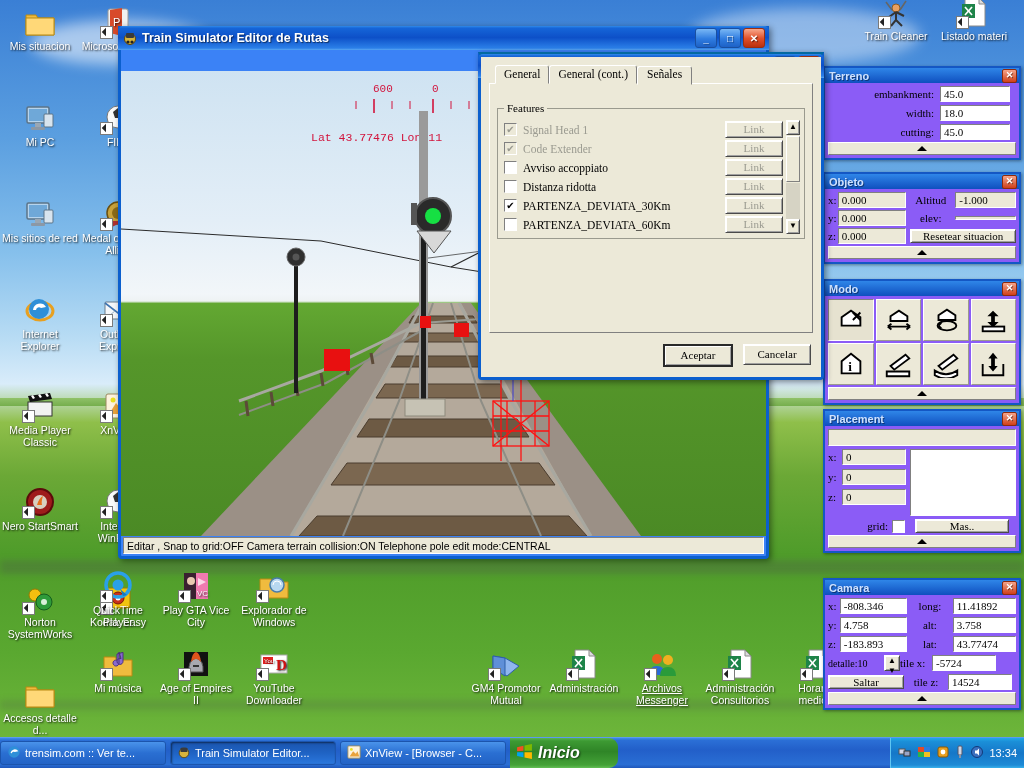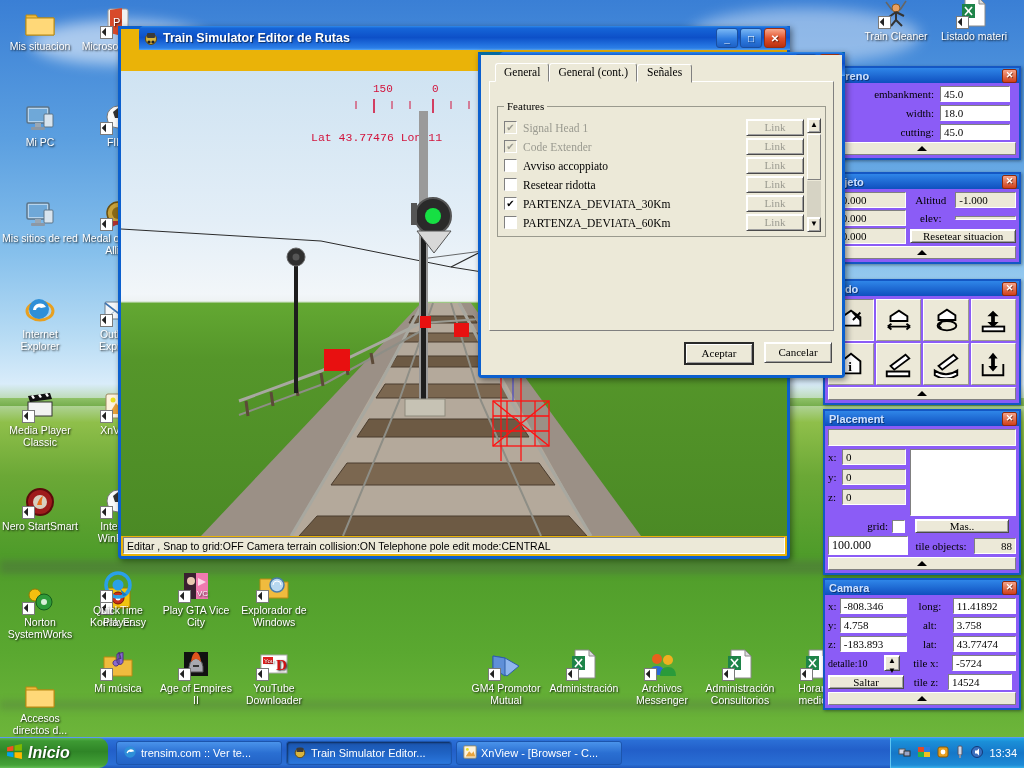--- a/index.html
+++ b/index.html
@@ -24,22 +24,22 @@
   .btn95{background:#ece9d8;border:1px solid;border-color:#fff #4a4a4a #4a4a4a #fff;
          box-shadow:inset 1px 1px 0 #fff, inset -1px -1px 0 #a0a0a0;
          font-family:"Liberation Sans",sans-serif;font-size:11px;text-align:center;}
   .fld{background:#fff;border:1px solid;border-color:#808080 #fff #fff #808080;
        font-family:"Liberation Serif",serif;font-size:11px;padding:1px 3px;
        overflow:hidden;white-space:nowrap;}
   .fldro{background:#ece9d8;border:1px solid;border-color:#808080 #fff #fff #808080;
        font-family:"Liberation Serif",serif;font-size:11px;padding:1px 3px;
        overflow:hidden;white-space:nowrap;}
   
-  .xpwin{position:absolute;border:3px solid #0b5fce;border-top:none;border-radius:0 0 4px 4px;background:#eab308;
-         box-shadow:2px 2px 6px rgba(0,0,0,.45);padding-left:21px;}
+  .xpwin{position:absolute;border:3px solid #0b5fce;border-top:none;border-radius:0 0 4px 4px;background:#3b82f6;
+         box-shadow:2px 2px 6px rgba(0,0,0,.45);}
   .xptitle{height:24px;background:linear-gradient(to bottom,#2f8aea 0%,#1565d8 9%,#0d50c8 48%,#2b7fe8 92%,#5aa8f3 100%);
            display:flex;align-items:center;color:#fff;font-weight:bold;font-size:12.5px;
            text-shadow:1px 1px 1px rgba(0,0,0,.55);padding:0 2px 0 4px;border-radius:5px 5px 0 0;}
   .xpbtns{margin-left:auto;display:flex;gap:2px;padding-right:2px;}
   .xpb{width:20px;height:18px;border:1px solid #1a4fa0;border-radius:3px;
        display:flex;align-items:center;justify-content:center;color:#fff;font-size:10px;font-weight:bold;
        background:linear-gradient(to bottom,#79b7f5,#2f7ce0 55%,#1d61c6);}
   .xpb.close{background:linear-gradient(to bottom,#f7a98c,#e2502a 52%,#b9300f);border-color:#9c2f10;}
   
   .panel{position:absolute;border:2px solid #1457c4;background:#1457c4;box-shadow:1px 1px 3px rgba(0,0,0,.4);}
@@ -143,21 +143,21 @@
           <circle cx="20" cy="20" r="8" fill="#2e9b3a" stroke="#165c1d"></circle>
           <circle cx="20" cy="20" r="3" fill="#d9f0d9"></circle>
         </svg><span class="sc"></span></div>
       <span class="lab">Norton SystemWorks</span>
     </div>
     <div class="icon" style="left: 2px; top: 678px;">
       <div class="gfx"><svg width="32" height="32" viewBox="0 0 32 32">
           <path d="M2 9 h10 l2 3 h16 v17 H2 Z" fill="#f0bb3e" stroke="#b98a12"></path>
           <path d="M2 12 h28 v17 H2 Z" fill="#ffd878" stroke="#b98a12"></path>
         </svg></div>
-      <span class="lab">Accesos directos d...</span>
+      <span class="lab">Accesos detalle d...</span>
     </div>
     <div class="icon" style="left: 80px; top: 6px;">
       <div class="gfx"><svg width="32" height="32" viewBox="0 0 32 32">
           <rect x="6" y="3" width="20" height="24" rx="2" fill="#f1f1f1" stroke="#9a9a9a"></rect>
           <path d="M8 4 l12 -2 v28 l-12 -3 z" fill="#d84a2a"></path>
           <text x="11" y="20" font-size="11" fill="#fff" font-family="sans-serif">P</text>
         </svg><span class="sc"></span></div>
       <span class="lab">Microsoft Office</span>
     </div>
     <div class="icon" style="left: 80px; top: 102px;">
@@ -269,21 +269,21 @@
           <path d="M7 2 h14 l6 6 v22 H7 Z" fill="#fff" stroke="#8a8a8a"></path>
           <path d="M21 2 v6 h6z" fill="#dcdcdc" stroke="#8a8a8a"></path>
           <rect x="4" y="8" width="13" height="14" fill="#1e8449"></rect>
           <g stroke="#fff" stroke-width="1.6">
             <line x1="7" y1="11" x2="14" y2="19"></line>
             <line x1="14" y1="11" x2="7" y2="19"></line>
           </g>
         </svg><span class="sc"></span></div>
       <span class="lab">Administración</span>
     </div>
-    <div class="icon" style="left: 624px; top: 648px;">
+    <div class="icon" style="left: 624px; top: 648px; text-decoration: underline;">
       <div class="gfx"><svg width="32" height="32" viewBox="0 0 32 32">
           <circle cx="11" cy="11" r="5" fill="#e8601c"></circle>
           <path d="M3 27 q0 -9 8 -9 q8 0 8 9z" fill="#2a6ad8"></path>
           <circle cx="22" cy="12" r="5" fill="#f0b020"></circle>
           <path d="M14 28 q0 -9 8 -9 q8 0 8 9z" fill="#2a9b3a"></path>
         </svg><span class="sc"></span></div>
       <span class="lab">Archivos Messenger</span>
     </div>
     <div class="icon" style="left: 702px; top: 648px;">
       <div class="gfx"><svg width="32" height="32" viewBox="0 0 32 32">
@@ -469,25 +469,20 @@
           <span class="fldro" style="flex:1;">0</span>
         </div>
       </div>
       <div class="sunk" style="flex:1;height:65px;"></div>
     </div>
     <div style="display:flex;align-items:center;margin-top:3px;">
       <span style="width:60px;text-align:right;padding-right:4px;font-family:'Liberation Serif',serif;">grid:</span>
       <span class="sunk" style="width:11px;height:11px;display:inline-block;"></span>
       <span class="btn95" style="width:92px;margin-left:10px;font-family:'Liberation Serif',serif;">Mas..</span>
     </div>
-    <div style="display:flex;align-items:center;margin-top:3px;">
-      <span class="fld" style="width:72px;font-size:12px;">100.000</span>
-      <span style="flex:1;text-align:center;font-family:'Liberation Serif',serif;">tile objects:</span>
-      <span class="fldro" style="width:34px;text-align:right;">88</span>
-    </div>
     <div class="grip">
         <i></i>
       </div>
   </div>
 </div>
 
 <div class="panel" style="left:823px;top:578px;width:194px;">
   <div class="ptitle">
     <span>Camara</span>
     <span class="pclose">✕</span>
@@ -507,21 +502,21 @@
     </div>
     <div style="display:flex;align-items:center;margin-bottom:3px;">
       <span style="width:12px;font-family:'Liberation Serif',serif;">z:</span>
       <span class="fld" style="width:60px;">-183.893</span>
       <span style="width:46px;text-align:center;font-family:'Liberation Serif',serif;">lat:</span>
       <span class="fld" style="width:56px;">43.77474</span>
     </div>
     <div style="display:flex;align-items:center;margin-bottom:3px;">
       <span style="width:56px;font-family:'Liberation Serif',serif;font-size:10px;">detalle:10</span>
       <span class="btn95" style="width:14px;height:14px;line-height:10px;font-size:8px;">▲<br>▼</span>
-      <span style="width:52px;text-align:center;font-family:'Liberation Serif',serif;">tile x:</span>
+      <span style="width:32px;font-family:'Liberation Serif',serif;">tile x:</span>
       <span class="fld" style="width:56px;">-5724</span>
     </div>
     <div style="display:flex;align-items:center;">
       <span class="btn95" style="width:74px;font-family:'Liberation Serif',serif;">Saltar</span>
       <span style="width:44px;text-align:center;font-family:'Liberation Serif',serif;">tile z:</span>
       <span class="fld" style="width:56px;">14524</span>
     </div>
     <div class="grip">
         <i></i>
       </div>
@@ -543,21 +538,21 @@
       <span class="xpb">_</span>
       <span class="xpb">□</span>
       <span class="xpb close">✕</span>
     </span>
   </div>
 
 
   <div style="position:absolute;left:0;right:0;top:42px;bottom:20px;overflow:hidden;
        background:linear-gradient(to bottom,#cfe3f2 0%,#e3eef7 32%,#f2f6f9 48%,#eef2f3 49.5%,#63a832 50%,#55962a 62%,#4b8a25 100%);">
 
-    <div style="position:absolute;left:252px;top:12px;color:#d2143c;font-family:'Liberation Mono',monospace;font-size:11px;">150</div>
+    <div style="position:absolute;left:252px;top:12px;color:#d2143c;font-family:'Liberation Mono',monospace;font-size:11px;">600</div>
     <div style="position:absolute;left:311px;top:12px;color:#d2143c;font-family:'Liberation Mono',monospace;font-size:11px;">0</div>
     <svg style="position:absolute;left:230px;top:26px;" width="130" height="22">
       <line x1="5" y1="4" x2="5" y2="12" stroke="#d2143c"></line>
         <line x1="23" y1="2" x2="23" y2="16" stroke="#d2143c" stroke-width="1.6"></line>
       <line x1="41" y1="4" x2="41" y2="12" stroke="#d2143c"></line>
         <line x1="59" y1="4" x2="59" y2="12" stroke="#d2143c"></line>
       <line x1="82" y1="2" x2="82" y2="16" stroke="#d2143c" stroke-width="1.6"></line>
         <line x1="100" y1="4" x2="100" y2="12" stroke="#d2143c"></line>
       <line x1="118" y1="4" x2="118" y2="12" stroke="#d2143c"></line>
     </svg>
@@ -635,21 +630,21 @@
       </g>
       <line x1="392" y1="196" x2="392" y2="330" stroke="#3b3bd0" stroke-width="1"></line>
     </svg>
   </div>
 
   <div style="position:absolute;left:2px;right:2px;bottom:2px;height:15px;background:#ece9d8;
        border:1px solid;border-color:#808080 #fff #fff #808080;display:flex;align-items:center;padding-left:3px;
        font-size:10.5px;color:#000;white-space:nowrap;overflow:hidden;">Editar , Snap to grid:OFF Camera terrain collision:ON Telephone pole edit mode:CENTRAL</div>
 </div>
 
-<div class="xpwin" style="left:478px;top:52px;width:340px;height:320px;border-top:3px solid #0369a1;">
+<div class="xpwin" style="left:478px;top:52px;width:340px;height:320px;border-top:5px solid #0369a1;">
   <div class="xptitle" style="margin:-3px -3px 0;">
     <span>Propiedades</span>
     <span class="xpbtns">
       <span class="xpb">?</span>
       <span class="xpb close">✕</span>
     </span>
   </div>
   <div style="position:absolute;inset:0;padding:8px 8px 6px;background:#ece9d8;">
 
     <div id="dlg-tabs" style="display:flex;align-items:flex-end;height:19px;padding-left:6px;">
@@ -673,21 +668,21 @@
                 <span style="margin-left: 6px; font-family: &quot;Liberation Serif&quot;, serif; font-size: 11.5px; color: rgb(154, 154, 144);">Code Extender</span>
                 <span class="btn95" style="margin-left: auto; width: 56px; height: 15px; line-height: 14px; color: rgb(154, 154, 144); font-family: &quot;Liberation Serif&quot;, serif;">Link</span>
               </div>
               <div style="display: flex; align-items: center; height: 19px;">
                 <span style="width: 11px; height: 11px; background: rgb(255, 255, 255); border-width: 1px; border-style: solid; border-image: initial; border-color: rgb(128, 128, 128) rgb(255, 255, 255) rgb(255, 255, 255) rgb(128, 128, 128); display: flex; align-items: center; justify-content: center; font-size: 10px; line-height: 1; color: rgb(0, 0, 0);"></span>
                 <span style="margin-left: 6px; font-family: &quot;Liberation Serif&quot;, serif; font-size: 11.5px; color: rgb(0, 0, 0);">Avviso accoppiato</span>
                 <span class="btn95" style="margin-left: auto; width: 56px; height: 15px; line-height: 14px; color: rgb(154, 154, 144); font-family: &quot;Liberation Serif&quot;, serif;">Link</span>
               </div>
               <div style="display: flex; align-items: center; height: 19px;">
                 <span style="width: 11px; height: 11px; background: rgb(255, 255, 255); border-width: 1px; border-style: solid; border-image: initial; border-color: rgb(128, 128, 128) rgb(255, 255, 255) rgb(255, 255, 255) rgb(128, 128, 128); display: flex; align-items: center; justify-content: center; font-size: 10px; line-height: 1; color: rgb(0, 0, 0);"></span>
-                <span style="margin-left: 6px; font-family: &quot;Liberation Serif&quot;, serif; font-size: 11.5px; color: rgb(0, 0, 0);">Resetear ridotta</span>
+                <span style="margin-left: 6px; font-family: &quot;Liberation Serif&quot;, serif; font-size: 11.5px; color: rgb(0, 0, 0);">Distanza ridotta</span>
                 <span class="btn95" style="margin-left: auto; width: 56px; height: 15px; line-height: 14px; color: rgb(154, 154, 144); font-family: &quot;Liberation Serif&quot;, serif;">Link</span>
               </div>
               <div style="display: flex; align-items: center; height: 19px;">
                 <span style="width: 11px; height: 11px; background: rgb(255, 255, 255); border-width: 1px; border-style: solid; border-image: initial; border-color: rgb(128, 128, 128) rgb(255, 255, 255) rgb(255, 255, 255) rgb(128, 128, 128); display: flex; align-items: center; justify-content: center; font-size: 10px; line-height: 1; color: rgb(0, 0, 0);">✔</span>
                 <span style="margin-left: 6px; font-family: &quot;Liberation Serif&quot;, serif; font-size: 11.5px; color: rgb(0, 0, 0);">PARTENZA_DEVIATA_30Km</span>
                 <span class="btn95" style="margin-left: auto; width: 56px; height: 15px; line-height: 14px; color: rgb(154, 154, 144); font-family: &quot;Liberation Serif&quot;, serif;">Link</span>
               </div>
               <div style="display: flex; align-items: center; height: 19px;">
                 <span style="width: 11px; height: 11px; background: rgb(255, 255, 255); border-width: 1px; border-style: solid; border-image: initial; border-color: rgb(128, 128, 128) rgb(255, 255, 255) rgb(255, 255, 255) rgb(128, 128, 128); display: flex; align-items: center; justify-content: center; font-size: 10px; line-height: 1; color: rgb(0, 0, 0);"></span>
                 <span style="margin-left: 6px; font-family: &quot;Liberation Serif&quot;, serif; font-size: 11.5px; color: rgb(0, 0, 0);">PARTENZA_DEVIATA_60Km</span>
@@ -704,55 +699,55 @@
       </fieldset>
     </div>
     <div style="position:absolute;right:10px;bottom:10px;display:flex;gap:10px;">
       <span class="btn95" style="width:66px;height:19px;line-height:18px;border:2px solid #2a2a2a;font-family:'Liberation Serif',serif;">Aceptar</span>
       <span class="btn95" style="width:66px;height:19px;line-height:18px;font-family:'Liberation Serif',serif;">Cancelar</span>
     </div>
   </div>
 </div>
 
 <div id="taskbar">
+  <div id="taskbtns" style="display:flex;align-items:center;">
+      <div class="tbtn">
+        <span><svg width="14" height="14" viewBox="0 0 16 16">
+            <circle cx="8" cy="8" r="6.5" fill="#2e8fd8"></circle>
+            <path d="M4 9 a5 5 0 0 1 9 -2 l-4 1 a2.2 2.2 0 0 0 -3.4 1.4z" fill="#fff"></path>
+          </svg></span>
+        <span style="overflow: hidden; text-overflow: ellipsis;">trensim.com :: Ver te...</span>
+      </div>
+      <div class="tbtn active">
+        <span><svg width="14" height="14" viewBox="0 0 16 16">
+            <circle cx="8" cy="9" r="5.5" fill="#d8b43c" stroke="#5a4510"></circle>
+            <rect x="4" y="3" width="8" height="5" rx="1" fill="#3a3a3a"></rect>
+          </svg></span>
+        <span style="overflow: hidden; text-overflow: ellipsis;">Train Simulator Editor...</span>
+      </div>
+      <div class="tbtn">
+        <span><svg width="14" height="14" viewBox="0 0 16 16">
+            <rect x="1" y="1" width="14" height="14" rx="1" fill="#fdf3dd" stroke="#9a8a60"></rect>
+            <path d="M3 13 l4 -6 3 3 2 -3 2 6z" fill="#e8a33c"></path>
+            <circle cx="5" cy="5" r="1.6" fill="#e8e020"></circle>
+          </svg></span>
+        <span style="overflow: hidden; text-overflow: ellipsis;">XnView - [Browser - C...</span>
+      </div>
+    </div>
   <div id="start">
     <span>
       <svg width="17" height="17" viewBox="0 0 16 16">
           <path d="M1 4 L7 2.6 L7 7.4 L1 7.8 Z" fill="#f25022"></path>
           <path d="M8 2.4 L15 1 L15 7.2 L8 7.4 Z" fill="#7fba00"></path>
           <path d="M1 8.6 L7 8.8 L7 13.4 L1 12.2 Z" fill="#00a4ef"></path>
           <path d="M8 8.8 L15 8.8 L15 15 L8 13.6 Z" fill="#ffb900"></path>
         </svg>
     </span>
     <span>Inicio</span>
   </div>
-  <div id="taskbtns" style="display:flex;align-items:center;">
-      <div class="tbtn">
-        <span><svg width="14" height="14" viewBox="0 0 16 16">
-            <circle cx="8" cy="8" r="6.5" fill="#2e8fd8"></circle>
-            <path d="M4 9 a5 5 0 0 1 9 -2 l-4 1 a2.2 2.2 0 0 0 -3.4 1.4z" fill="#fff"></path>
-          </svg></span>
-        <span style="overflow: hidden; text-overflow: ellipsis;">trensim.com :: Ver te...</span>
-      </div>
-      <div class="tbtn active">
-        <span><svg width="14" height="14" viewBox="0 0 16 16">
-            <circle cx="8" cy="9" r="5.5" fill="#d8b43c" stroke="#5a4510"></circle>
-            <rect x="4" y="3" width="8" height="5" rx="1" fill="#3a3a3a"></rect>
-          </svg></span>
-        <span style="overflow: hidden; text-overflow: ellipsis;">Train Simulator Editor...</span>
-      </div>
-      <div class="tbtn">
-        <span><svg width="14" height="14" viewBox="0 0 16 16">
-            <rect x="1" y="1" width="14" height="14" rx="1" fill="#fdf3dd" stroke="#9a8a60"></rect>
-            <path d="M3 13 l4 -6 3 3 2 -3 2 6z" fill="#e8a33c"></path>
-            <circle cx="5" cy="5" r="1.6" fill="#e8e020"></circle>
-          </svg></span>
-        <span style="overflow: hidden; text-overflow: ellipsis;">XnView - [Browser - C...</span>
-      </div>
-    </div>
   <div id="tray">
     <span><svg width="14" height="14" viewBox="0 0 14 14">
           <rect x="1" y="4" width="6" height="5" fill="#d8d8e8" stroke="#555"></rect>
           <rect x="6" y="6" width="6" height="5" fill="#9aa6c8" stroke="#333"></rect>
         </svg></span>
     <span><svg width="14" height="14" viewBox="0 0 14 14">
           <rect x="1" y="2" width="6" height="5" fill="#e04b2a"></rect>
           <rect x="7" y="2" width="6" height="5" fill="#2a7be0"></rect>
           <rect x="1" y="7" width="6" height="5" fill="#2ab34b"></rect>
           <rect x="7" y="7" width="6" height="5" fill="#f0c020"></rect>

